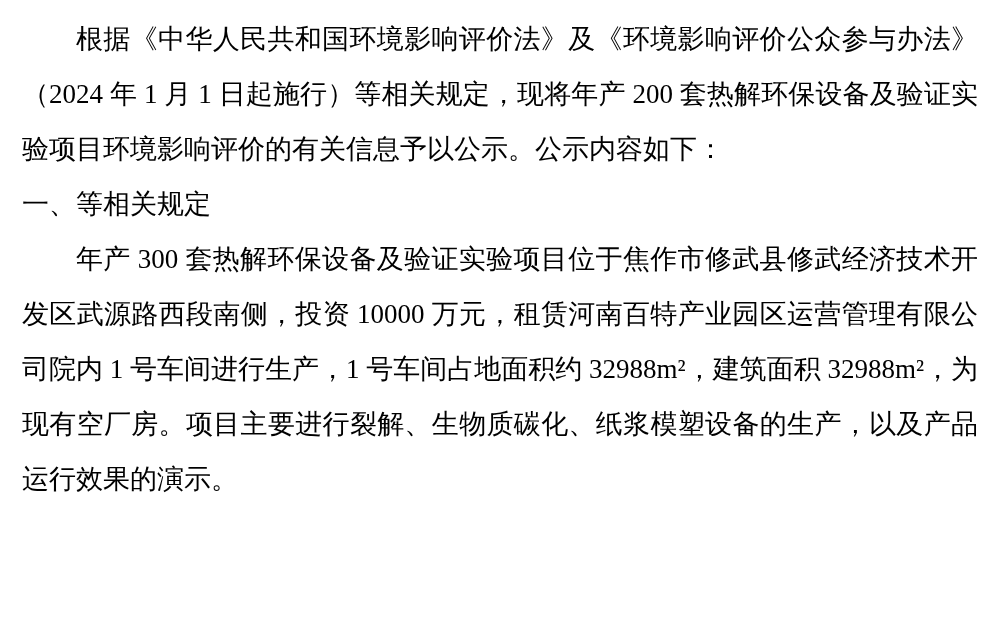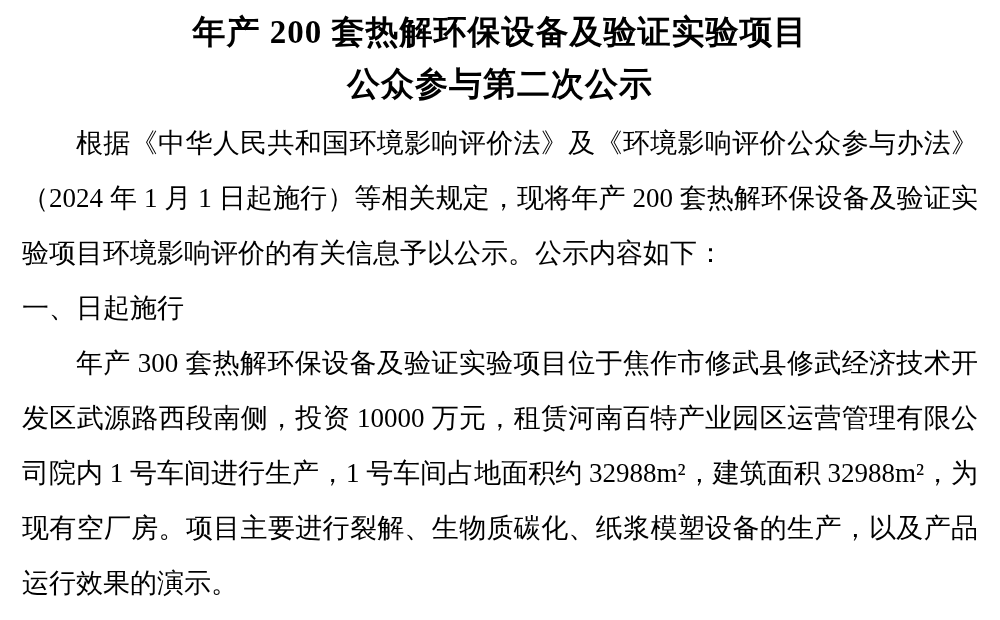--- a/index.html
+++ b/index.html
@@ -47,23 +47,19 @@
     font-size: 27px;
     line-height: 55px;
     font-weight: normal;
     text-align: left;
   }
 </style>
 </head>
 <body>
 
 <div class="page">
-  <h1 class="doc-title">
-    <span class="title-line">年产 200 套热解环保设备及验证实验项目</span>
-    <span class="title-line">公众参与第二次公示</span>
-  </h1>
 
   <p class="para indented first-para">根据《中华人民共和国环境影响评价法》及《环境影响评价公众参与办法》（2024 年 1 月 1 日起施行）等相关规定，现将年产 200 套热解环保设备及验证实验项目环境影响评价的有关信息予以公示。公示内容如下：</p>
 
-  <h2 class="section-heading">一、日起施行</h2>
+  <h2 class="section-heading">一、等相关规定</h2>
 
   <p class="para indented">年产 300 套热解环保设备及验证实验项目位于焦作市修武县修武经济技术开发区武源路西段南侧，投资 10000 万元，租赁河南百特产业园区运营管理有限公司院内 1 号车间进行生产，1 号车间占地面积约 32988m²，建筑面积 32988m²，为现有空厂房。项目主要进行裂解、生物质碳化、纸浆模塑设备的生产，以及产品运行效果的演示。</p>
 </div>
 
 </body></html>

